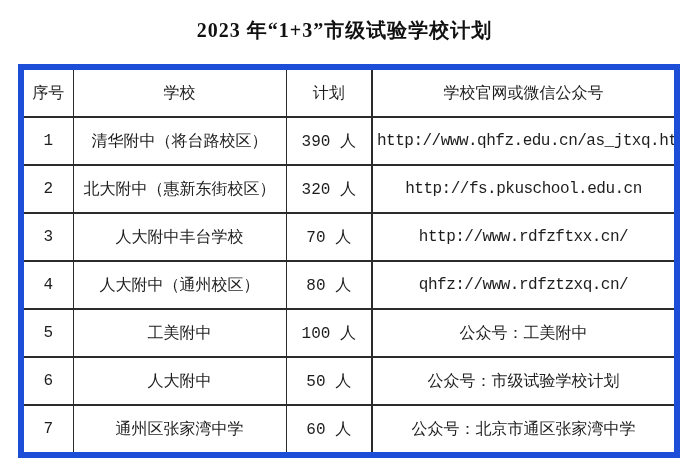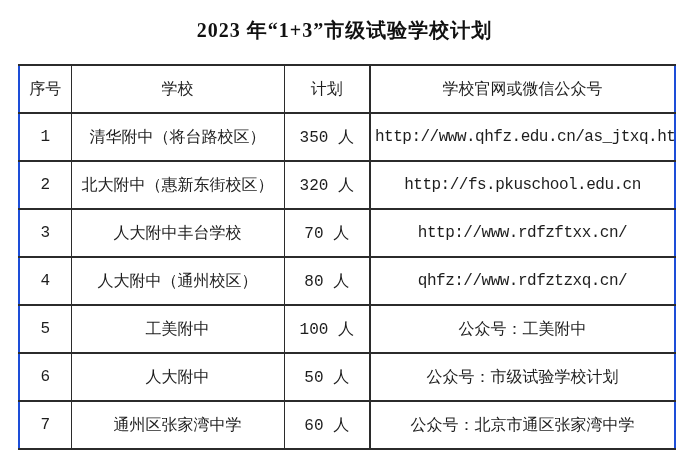--- a/index.html
+++ b/index.html
@@ -34,21 +34,21 @@
     top: 64px;
     width: 656px;
     border-collapse: collapse;
     table-layout: fixed;
     background: #ffffff;
   }
   col.c-no     { width: 52px; }
   col.c-school { width: 213px; }
   col.c-plan   { width: 86px; }
   col.c-site   { width: 305px; }
-  table.schools { border: 2px solid #1d4ed8; padding-left: 38px; }
+  table.schools { border: 6px solid #1d4ed8; padding-left: 38px; }
   table.schools th,
   table.schools td {
     border: 1px solid #2b2b2b;
     border-top-width: 2px;
     border-bottom-width: 2px;
     height: 46px;
     padding: 0 4px;
     text-align: center;
     vertical-align: middle;
     font-size: 16px;
@@ -92,21 +92,21 @@
         <th>序号</th>
         <th>学校</th>
         <th>计划</th>
         <th>学校官网或微信公众号</th>
       </tr>
     </thead>
     <tbody>
       <tr>
         <td class="cell-no num">1</td>
         <td class="cell-school">清华附中（将台路校区）</td>
-        <td class="cell-plan num">350 人</td>
+        <td class="cell-plan num">390 人</td>
         <td class="cell-site mono">http://www.qhfz.edu.cn/as_jtxq.htm</td>
       </tr>
       <tr>
         <td class="cell-no num">2</td>
         <td class="cell-school">北大附中（惠新东街校区）</td>
         <td class="cell-plan num">320 人</td>
         <td class="cell-site mono">http://fs.pkuschool.edu.cn</td>
       </tr>
       <tr>
         <td class="cell-no num">3</td>

